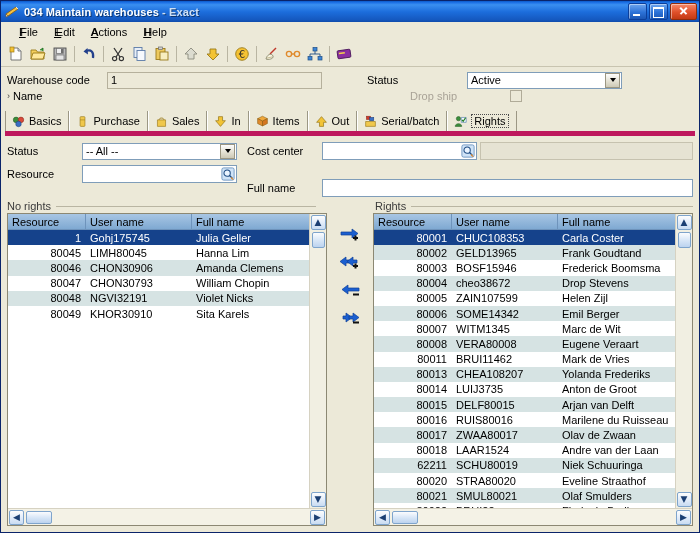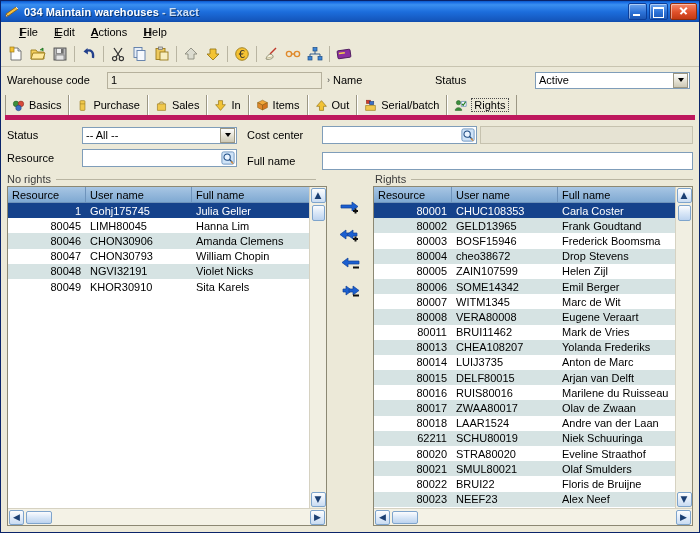--- a/index.html
+++ b/index.html
@@ -65,21 +65,21 @@
     display:flex;align-items:center;padding-left:4px;
     border-bottom:1px solid #c8c4b0;
   }
   .tbtn{width:22px;height:22px;display:flex;align-items:center;justify-content:center;cursor:default;}
   .tsep{width:1px;height:16px;background:#b9b5a2;margin:0 3px;}
   
   .headerform{
     flex:0 0 auto;padding:5px 6px 4px 6px;background:#ece9d8;
     display:flex;
   }
-  .hf-col{display:flex;flex-direction:row;gap:5px;}
+  .hf-col{display:flex;flex-direction:column;}
   .hf-col.left{flex:0 0 352px;}
   .hf-col.right{flex:1 1 auto;padding-left:8px;}
   .hf-row{display:flex;align-items:center;height:16px;}
   .hf-label{
     font-size:11px;color:#000;width:100px;flex:0 0 100px;
     display:flex;align-items:center;
   }
   .hf-label .marker{color:#444;margin-right:3px;font-size:9px;}
   .hf-label.disabled{color:#a9a397;margin-left:43px;}
   .inp{
@@ -121,21 +121,21 @@
   }
   .tab:first-child{border-left:1px solid #9c9784;}
   .tab.active{background:#ece9d8;}
   .tab.active .tlabel{border:1px dotted #4b4b4b;padding:0 2px;}
   .tabfill{flex:1 1 auto;border-bottom:0;}
   
   .filters{
     flex:0 0 auto;padding:6px 6px 2px 6px;display:flex;
   }
   .f-col-l{flex:0 0 240px;display:flex;flex-direction:column;gap:5px;}
-  .f-col-r{flex:1 1 auto;display:flex;flex-direction:column;gap:8px;}
+  .f-col-r{flex:1 1 auto;display:flex;flex-direction:column;gap:19px;}
   .f-row{display:flex;align-items:center;height:18px;}
   .f-label{width:75px;flex:0 0 75px;font-size:11px;}
   .lookup{
     width:155px;height:18px;border:1px solid #7f9db9;background:#fff;
     box-sizing:border-box;display:flex;align-items:center;justify-content:flex-end;
     padding-right:1px;
   }
   .magbtn{
     width:15px;height:15px;flex:0 0 15px;display:flex;align-items:center;justify-content:center;
   }
@@ -687,21 +687,21 @@
                 <span class="cell c-full">Mark de Vries</span>
               </div>
               <div class="row alt">
                 <span class="cell c-res">80013</span>
                 <span class="cell c-user">CHEA108207</span>
                 <span class="cell c-full">Yolanda Frederiks</span>
               </div>
               <div class="row">
                 <span class="cell c-res">80014</span>
                 <span class="cell c-user">LUIJ3735</span>
-                <span class="cell c-full">Anton de Marc</span>
+                <span class="cell c-full">Anton de Groot</span>
               </div>
               <div class="row alt">
                 <span class="cell c-res">80015</span>
                 <span class="cell c-user">DELF80015</span>
                 <span class="cell c-full">Arjan van Delft</span>
               </div>
               <div class="row">
                 <span class="cell c-res">80016</span>
                 <span class="cell c-user">RUIS80016</span>
                 <span class="cell c-full">Marilene du Ruisseau</span>

